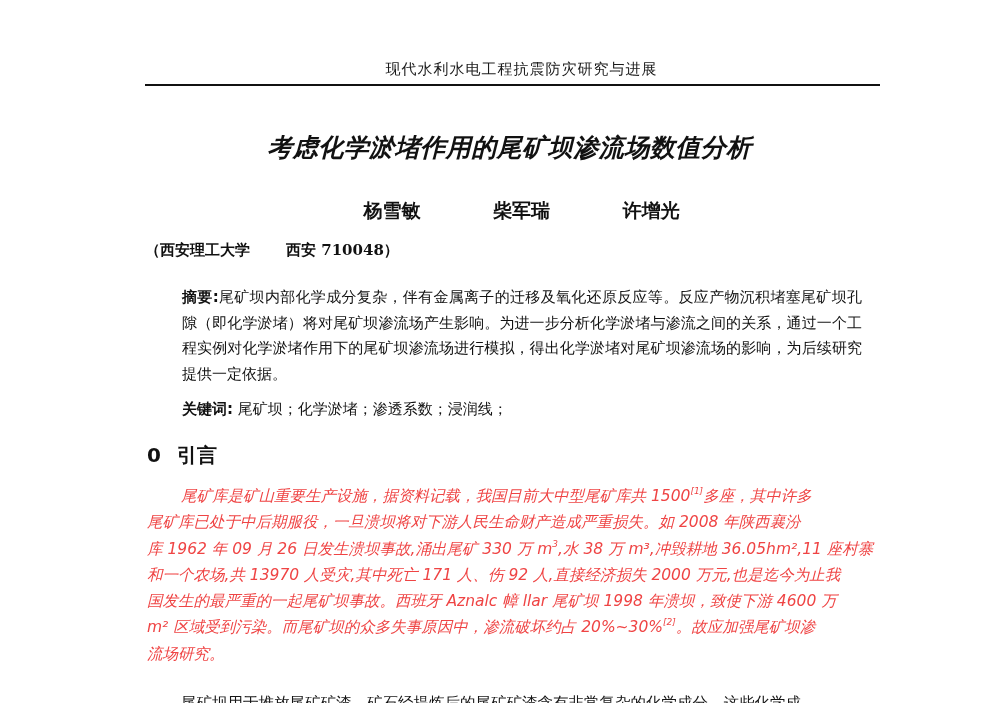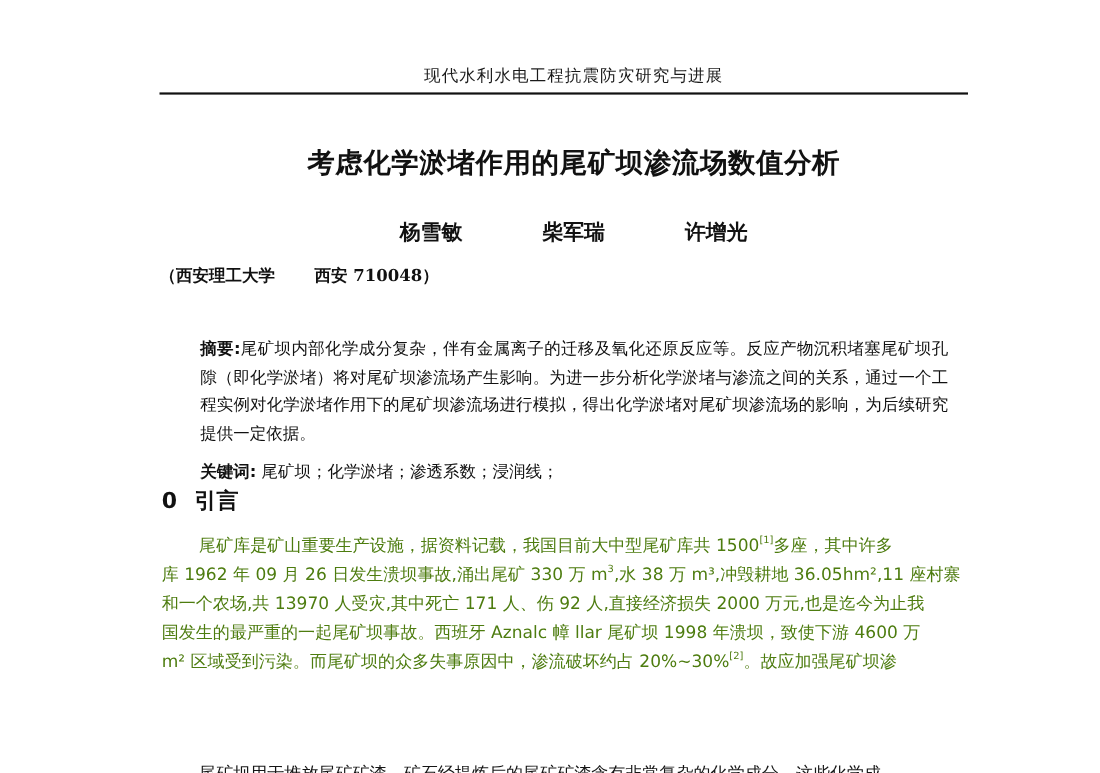--- a/index.html
+++ b/index.html
@@ -35,28 +35,29 @@
   .header-rule {
     position: absolute;
     left: 145px;
     top: 84px;
     width: 753px;
     height: 2px;
     background: #111111;
   }
   .paper-title {
     position: absolute;
-    left: 145px;
+    left: 133px;
     width: 753px;
     top: 131px;
     text-align: center;
     font-family: "DejaVu Sans", "Liberation Sans", sans-serif;
     font-weight: bold;
     font-size: 25px;
     letter-spacing: 0.5px;
+    font-style: italic;
   }
   .authors {
     position: absolute;
     left: 145px;
     width: 753px;
     top: 198px;
     text-align: center;
     font-size: 19px;
     font-weight: bold;
     word-spacing: 18px;
@@ -69,34 +70,34 @@
     top: 241px;
     text-align: left;
     font-size: 15px;
     font-weight: bold;
   }
   .affiliation .gap { display: inline-block; width: 36px; }
   .abstract {
     position: absolute;
     left: 182px;
     width: 680px;
-    top: 305px;
+    top: 285px;
     font-size: 15px;
     line-height: 25.5px;
     text-align: justify;
   }
   .abstract .label {
     font-family: "DejaVu Sans", "Liberation Sans", sans-serif;
     font-weight: bold;
   }
   .keywords {
     position: absolute;
     left: 182px;
     width: 680px;
-    top: 420px;
+    top: 400px;
     font-size: 15px;
   }
   .keywords .label {
     font-family: "DejaVu Sans", "Liberation Sans", sans-serif;
     font-weight: bold;
   }
   .section-heading {
     position: absolute;
     left: 147px;
     top: 442px;
@@ -106,21 +107,22 @@
   }
   .section-heading .num { margin-right: 16px; }
   .body-text {
     position: absolute;
     left: 147px;
     width: 748px;
     top: 483px;
     font-family: "DejaVu Sans", "Liberation Sans", sans-serif;
     font-size: 15.5px;
     line-height: 26.3px;
-    color: #4d7c0f;
+    color: #ef4444;
+    font-style: italic;
   }
   .body-text .line {
     white-space: nowrap;
     overflow: hidden;
     height: 26.3px;
   }
   .body-text .indent { padding-left: 34px; }
   .body-text sup { font-size: 9px; vertical-align: 7px; line-height: 0; }
   .clipped {
     position: absolute;
@@ -167,23 +169,25 @@
     <span class="label">关键词:</span>
     <span>尾矿坝；化学淤堵；渗透系数；浸润线；</span>
   </div>
 
   <div class="section-heading">
     <span class="num">0</span><span>引言</span>
   </div>
 
   <div class="body-text">
     <div class="line indent"><span>尾矿库是矿山重要生产设施，据资料记载，我国目前大中型尾矿库共 1500</span><sup>[1]</sup><span>多座，其中许多</span></div>
+    <div class="line"><span>尾矿库已处于中后期服役，一旦溃坝将对下游人民生命财产造成严重损失。如 2008 年陕西襄汾</span></div>
     <div class="line"><span>库 1962 年 09 月 26 日发生溃坝事故,涌出尾矿 330 万 m</span><sup>3</sup><span>,水 38 万 m³,冲毁耕地 36.05hm²,11 座村寨</span></div>
     <div class="line"><span>和一个农场,共 13970 人受灾,其中死亡 171 人、伤 92 人,直接经济损失 2000 万元,也是迄今为止我</span></div>
     <div class="line"><span>国发生的最严重的一起尾矿坝事故。西班牙 Aznalc 幛 llar 尾矿坝 1998 年溃坝，致使下游 4600 万</span></div>
     <div class="line"><span>m² 区域受到污染。而尾矿坝的众多失事原因中，渗流破坏约占 20%~30%</span><sup>[2]</sup><span>。故应加强尾矿坝渗</span></div>
+    <div class="line"><span>流场研究。</span></div>
   </div>
 
   <div class="clipped">
     <div class="inner">尾矿坝用于堆放尾矿矿渣，矿石经提炼后的尾矿矿渣含有非常复杂的化学成分，这些化学成</div>
   </div>
 
 </div>
 
 </body></html>

